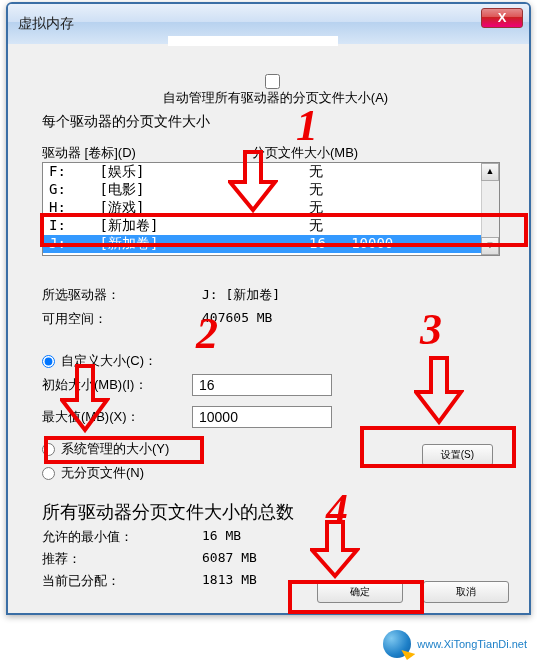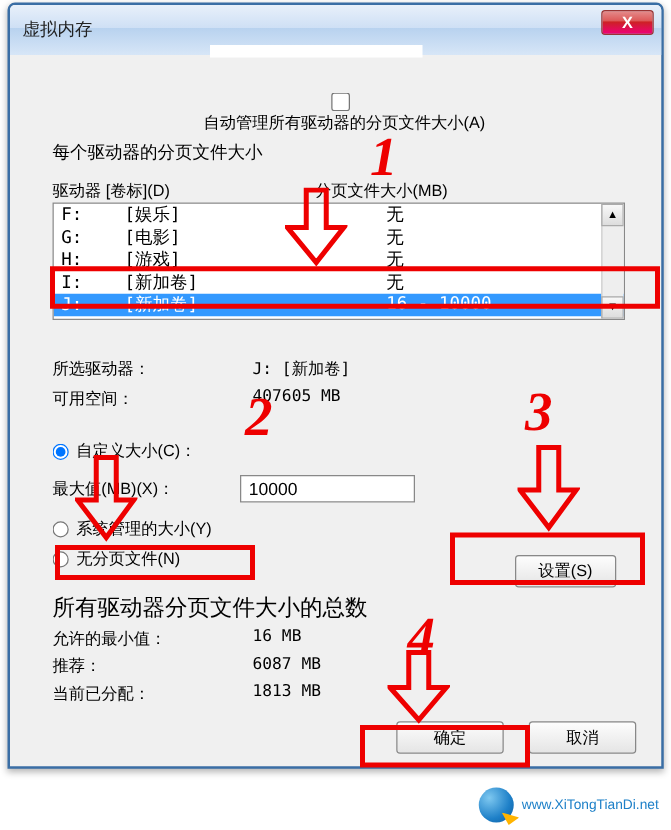--- a/index.html
+++ b/index.html
@@ -136,21 +136,21 @@
       border: 4px solid #e00;
       pointer-events: none;
     }
     .btn {
       display: inline-block;
       padding: 3px 18px;
       background: linear-gradient(#fdfdfd,#e5e5e5);
       border: 1px solid #888;
       border-radius: 3px;
       cursor: pointer;
-      font-size: 13px;
+      font-size: 10px;
     }
     .set-btn-wrap {
       position: absolute;
       right: 36px;
       top: 440px;
     }
     .group-label {
       margin-top: 18px;
       font-size: 18px;
     }
@@ -266,20 +266,24 @@
       <span class="val">J:  [新加卷]</span>
     </div>
     <div class="info-row">
       <span class="lab">可用空间：</span>
       <span class="val">407605 MB</span>
     </div>
 
     <div class="radio-row">
       <input type="radio" name="mode" checked="" style="">
       <span>自定义大小(C)：</span>
+    </div>
+    <div class="size-row">
+      <span class="lab">初始大小(MB)(I)：</span>
+      <input class="text" type="text" value="16" style="">
     </div>
     <div class="size-row" style="margin-top:10px;">
       <span class="lab">最大值(MB)(X)：</span>
       <input class="text" type="text" value="10000" style="">
     </div>
 
     <div class="radio-row" style="margin-top:12px;">
       <input type="radio" name="mode" style="">
       <span>系统管理的大小(Y)</span>
     </div>

